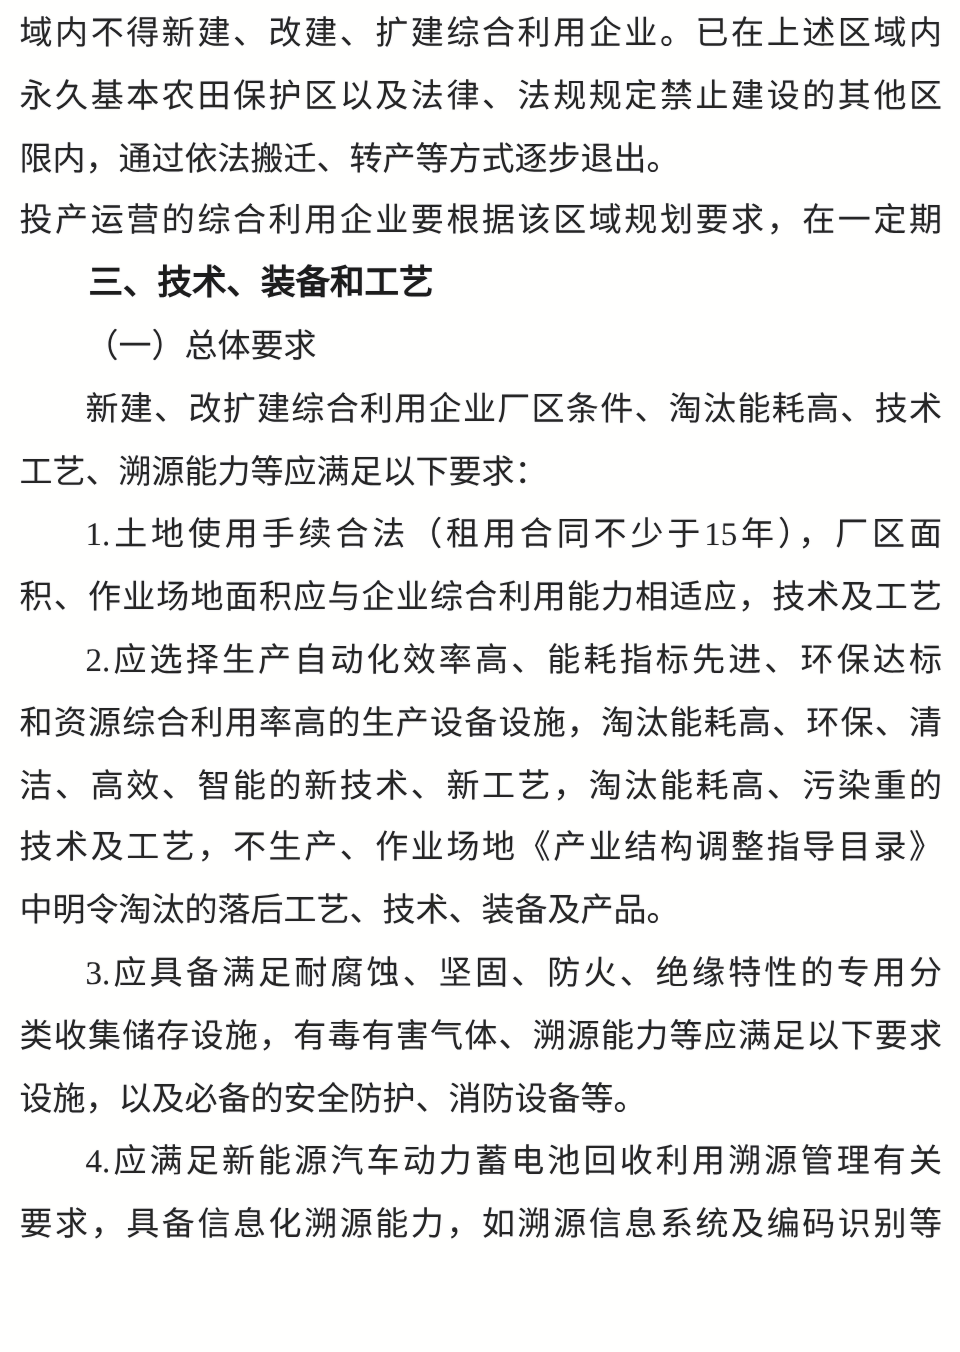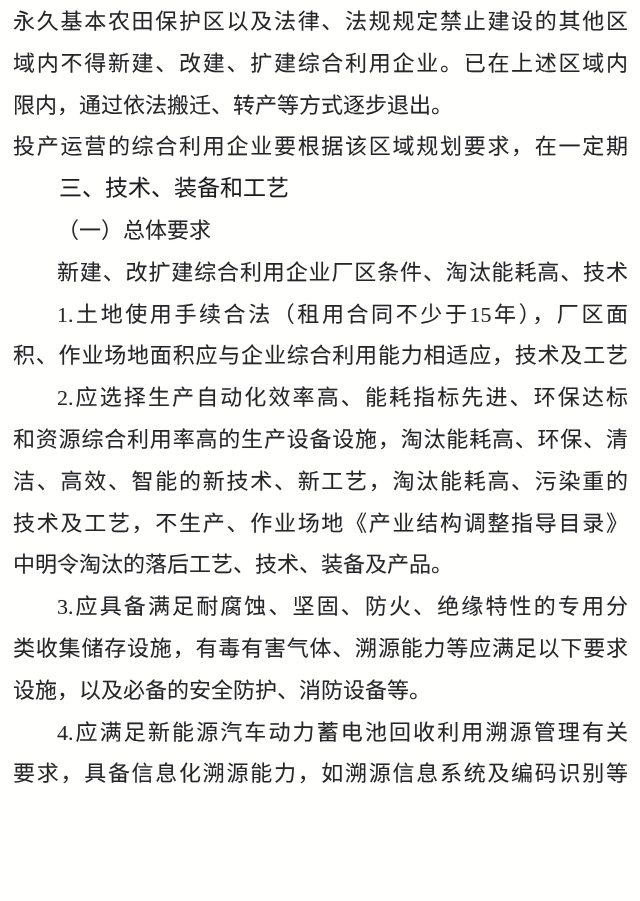--- a/index.html
+++ b/index.html
@@ -33,36 +33,37 @@
     text-align: justify;
     text-align-last: justify;
     text-justify: inter-character;
     overflow: hidden;
   }
   
   .line.ind {
     text-indent: 2em;
   }
   .line.heading {
-    font-weight: 400;
+    font-weight: 700;
     font-size: 23px;
     color: #1d1d1d;
   }
 </style>
 </head>
 <body>
 
 <div class="page">
+  <div class="line j">域内不得新建、改建、扩建综合利用企业。已在上述区域内</div>
   <div class="line j">永久基本农田保护区以及法律、法规规定禁止建设的其他区</div>
-  <div class="line j">域内不得新建、改建、扩建综合利用企业。已在上述区域内</div>
   <div class="line">限内，通过依法搬迁、转产等方式逐步退出。</div>
   <div class="line j">投产运营的综合利用企业要根据该区域规划要求，在一定期</div>
   <div class="line ind heading">三、技术、装备和工艺</div>
   <div class="line ind">（一）总体要求</div>
   <div class="line ind j">新建、改扩建综合利用企业厂区条件、淘汰能耗高、技术</div>
+  <div class="line">工艺、溯源能力等应满足以下要求：</div>
   <div class="line ind j">1.土地使用手续合法（租用合同不少于15年），厂区面</div>
   <div class="line j">积、作业场地面积应与企业综合利用能力相适应，技术及工艺</div>
   <div class="line ind j">2.应选择生产自动化效率高、能耗指标先进、环保达标</div>
   <div class="line j">和资源综合利用率高的生产设备设施，淘汰能耗高、环保、清</div>
   <div class="line j">洁、高效、智能的新技术、新工艺，淘汰能耗高、污染重的</div>
   <div class="line j">技术及工艺，不生产、作业场地《产业结构调整指导目录》</div>
   <div class="line">中明令淘汰的落后工艺、技术、装备及产品。</div>
   <div class="line ind j">3.应具备满足耐腐蚀、坚固、防火、绝缘特性的专用分</div>
   <div class="line j">类收集储存设施，有毒有害气体、溯源能力等应满足以下要求</div>
   <div class="line">设施，以及必备的安全防护、消防设备等。</div>

